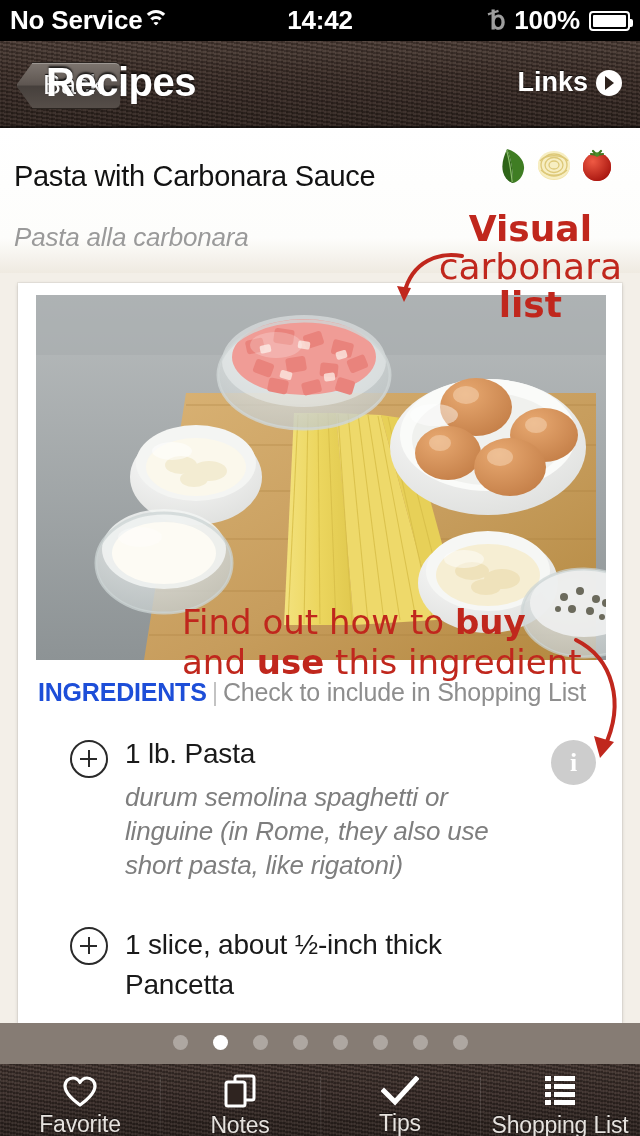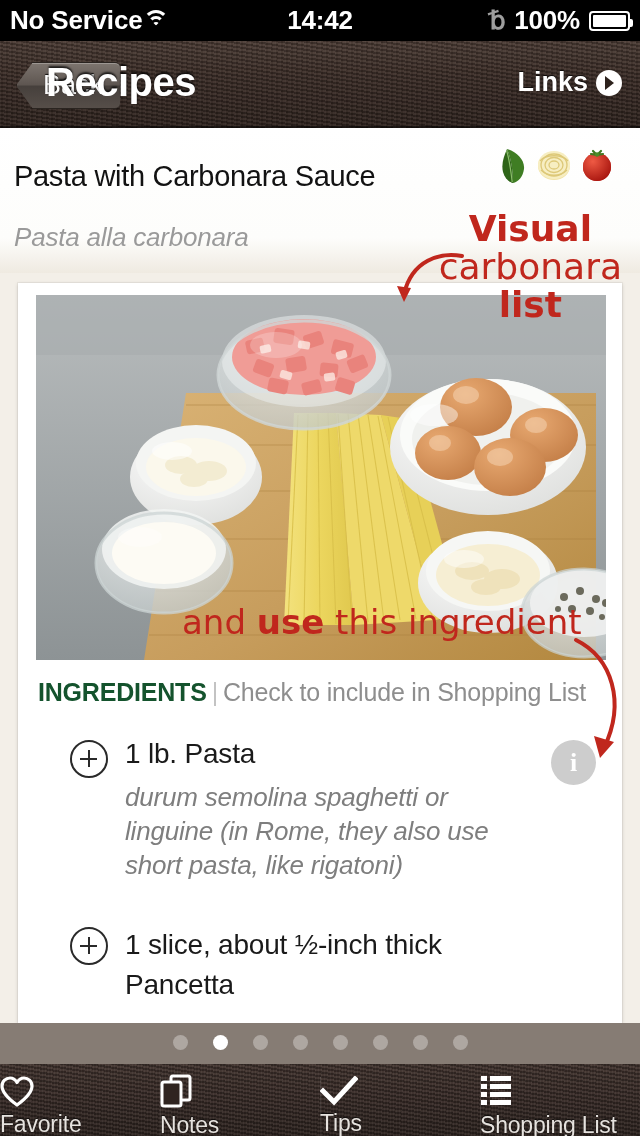--- a/index.html
+++ b/index.html
@@ -97,21 +97,21 @@
     position:absolute; left:18px; top:12px; width:570px; height:365px;
     overflow:hidden; background:#9aa0a2;
     box-shadow:inset 0 0 0 1px rgba(0,0,0,.08);
   }
   .photo svg{ display:block; }
 
   .ing-header{
     position:absolute; left:20px; top:395px; width:570px;
     font-size:25px; letter-spacing:-0.2px; white-space:nowrap;
   }
-  .ing-header .cap{ font-weight:bold; color:#14532d; }
+  .ing-header .cap{ font-weight:bold; color:#1d4ed8; }
   .ing-header .pipe{ color:#c3c3c3; padding:0 5px; }
   .ing-header .hint{ color:#8e8e8e; }
 
   .ing-row{ position:absolute; left:20px; width:568px; }
   .ing-row:nth-of-type(1){ top:455px; }
   .plus{
     position:absolute; left:32px; top:2px; width:38px; height:38px; border-radius:50%;
     border:2.5px solid #2a2a2a; cursor:pointer;
   }
   .plus::before,.plus::after{ content:""; position:absolute; background:#2a2a2a; }
@@ -153,21 +153,21 @@
   
   .tabbar{
     position:absolute; top:1064px; left:0; width:640px; height:72px;
     background:
       repeating-linear-gradient(90deg, rgba(255,255,255,.03) 0 1px, rgba(0,0,0,.05) 1px 3px),
       repeating-linear-gradient(9deg, rgba(0,0,0,.25) 0 2px, rgba(255,255,255,.035) 2px 4px),
       linear-gradient(180deg,#433530 0%,#2f2420 100%);
     display:flex;
   }
   .tab{
-    flex:1; position:relative; display:flex; flex-direction:column; align-items:flex-start; justify-content:center;
+    flex:1; position:relative; display:flex; flex-direction:column; align-items:center; justify-content:center;
     cursor:pointer; gap:4px;margin-top:13px;
   }
   .tab + .tab::before{
     content:""; position:absolute; left:0; top:0; width:1px; height:100%;
     background:linear-gradient(180deg,rgba(255,255,255,.13),rgba(255,255,255,.05));
   }
   .tab-icon{ height:34px; display:flex; align-items:center; justify-content:center; }
   .tab-label{ color:#e6e2de; font-size:23px; letter-spacing:-0.2px; text-shadow:0 -1px 1px rgba(0,0,0,.7); }
 </style>
 </head>
@@ -428,20 +428,21 @@
     <div>Visual</div>
     <div class="l2">carbonara</div>
     <div>list</div>
   </div>
   <svg class="arrow-svg" style="left:388px; top:250px;" width="80" height="62" viewBox="0 0 80 62">
     <path d="M74 6 C52 2 24 10 16 44" stroke="#c0271d" stroke-width="4" fill="none" stroke-linecap="round"></path>
     <path d="M16 52 L9 36 L23 38 Z" fill="#c0271d"></path>
   </svg>
 
   <div class="anno anno-2">
+    <div><span>Find out how to </span><b>buy</b></div>
     <div><span>and </span><b>use</b><span> this ingredient</span></div>
   </div>
   <svg class="arrow-svg" style="left:556px; top:636px;" width="76" height="138" viewBox="0 0 76 138">
     <path d="M20 4 C56 22 70 66 48 112" stroke="#c0271d" stroke-width="4" fill="none" stroke-linecap="round"></path>
     <path d="M44 122 L38 100 L58 106 Z" fill="#c0271d"></path>
   </svg>
 
   <div class="dotbar">
     <div class="dots" id="dots">
         <span class="dot"></span>

